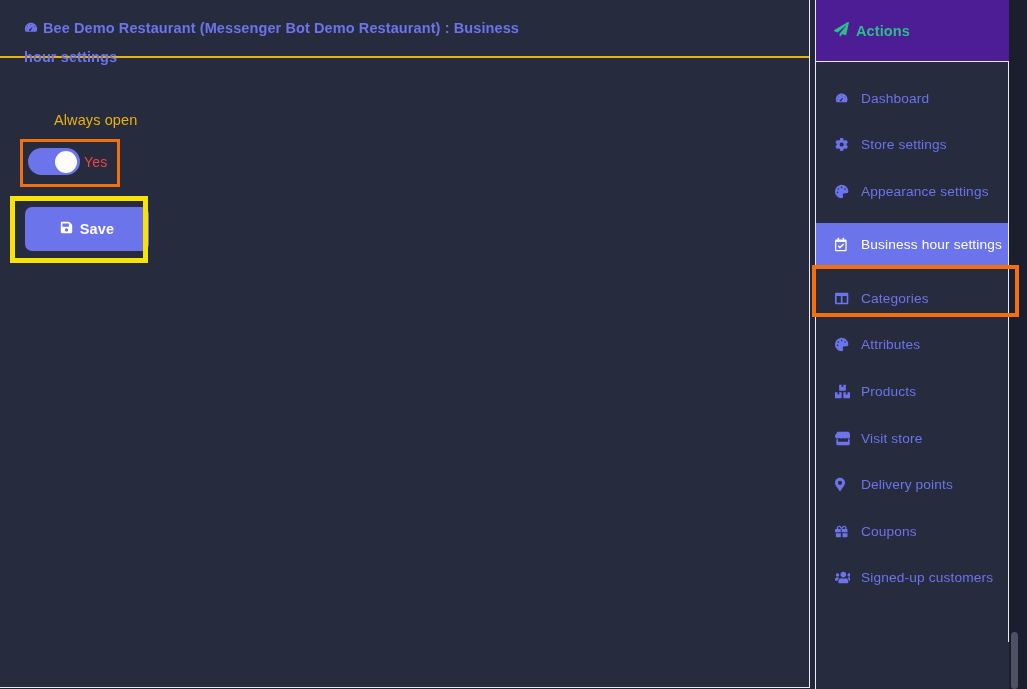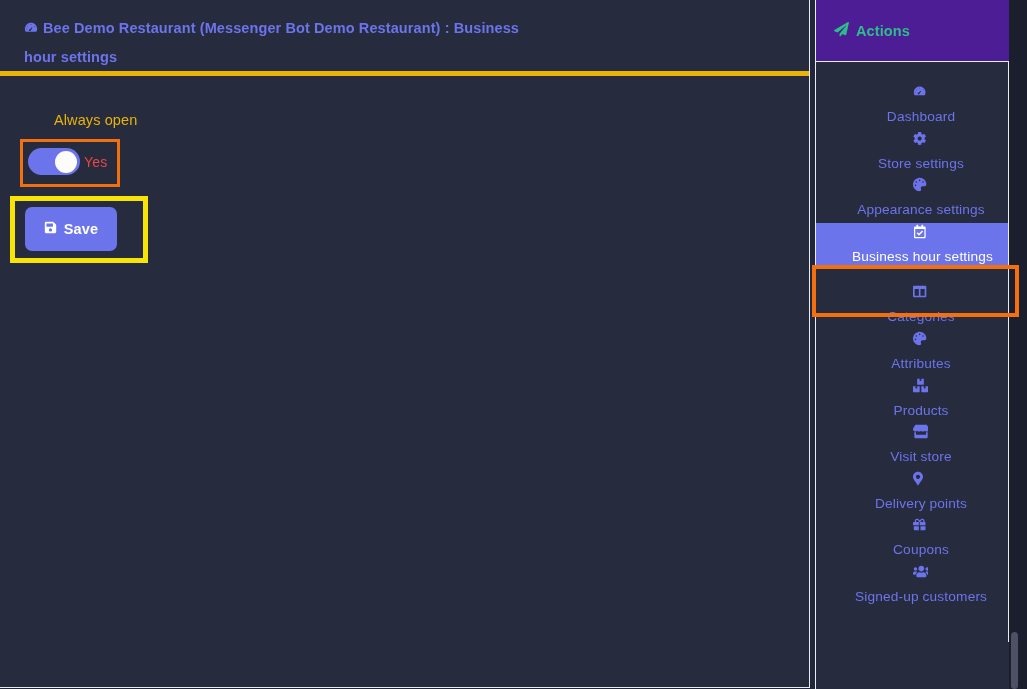--- a/index.html
+++ b/index.html
@@ -42,22 +42,22 @@
     border: 1px solid #e9ecef;
     border-left: none;
     border-top: none;
     box-sizing: border-box;
   }
   .main-header {
     position: absolute;
     left: 0;
     top: 0;
     right: 0;
-    height: 76px;
-    border-bottom: 5px solid #eab308;
+    height: 58px;
+    border-bottom: 2px solid #eab308;
     box-sizing: border-box;
   }
   .main-title {
     position: absolute;
     left: 24px;
     top: 15px;
     width: 500px;
     color: #6c74ec;
     font-size: 14.5px;
     font-weight: bold;
@@ -120,21 +120,21 @@
     color: #ef4444;
     font-size: 14px;
     letter-spacing: .2px;
   }
 
   
   .save-btn {
     position: absolute;
     left: 25px;
     top: 130px;
-    width: 92px;
+    width: 124px;
     height: 44px;
     background: #6c74ec;
     border: none;
     border-radius: 7px;
     color: #ffffff;
     font-family: "Liberation Sans", sans-serif;
     font-size: 14.5px;
     font-weight: 600;
     letter-spacing: .15px;
     display: flex;
@@ -223,21 +223,20 @@
     gap: 9px;
     height: 30px;
     margin: 0 2px 16.6px 2px;
     padding-left: 17px;
     color: #6c74ec;
     font-size: 13.7px;
     letter-spacing: .15px;
     cursor: pointer;
     box-sizing: border-box;
     border-radius: 2px;
-    flex-direction: column;
   }
   .nav-item .ico {
     width: 17px;
     display: inline-flex;
     align-items: center;
     justify-content: flex-start;
     flex: 0 0 17px;
   }
   .nav-item.active {
     background: #6c74ec;

